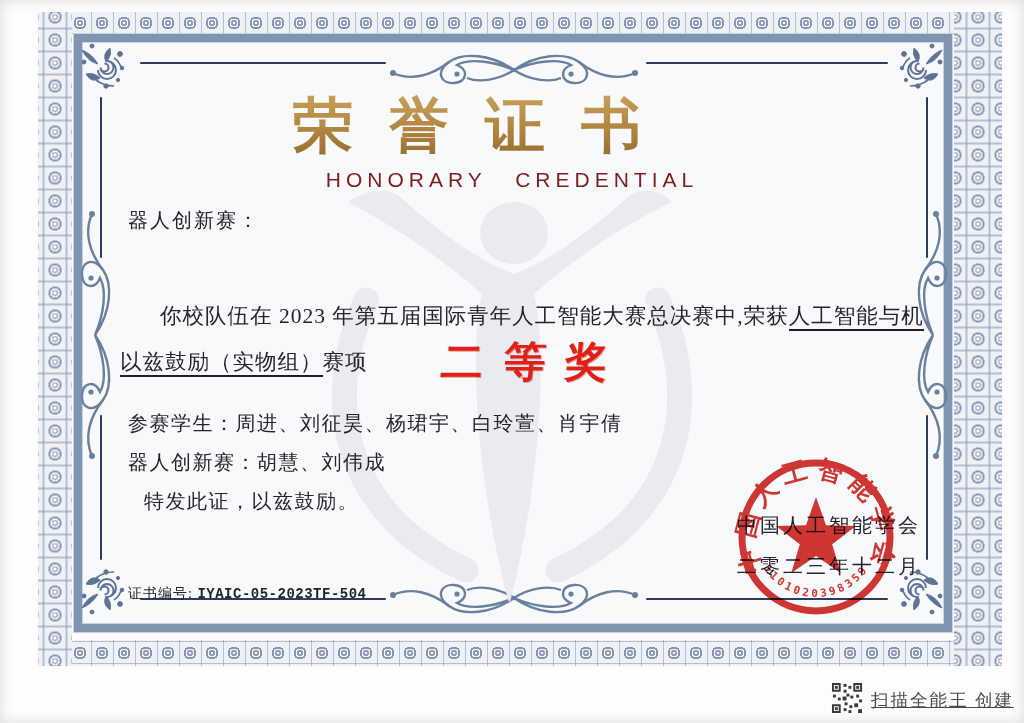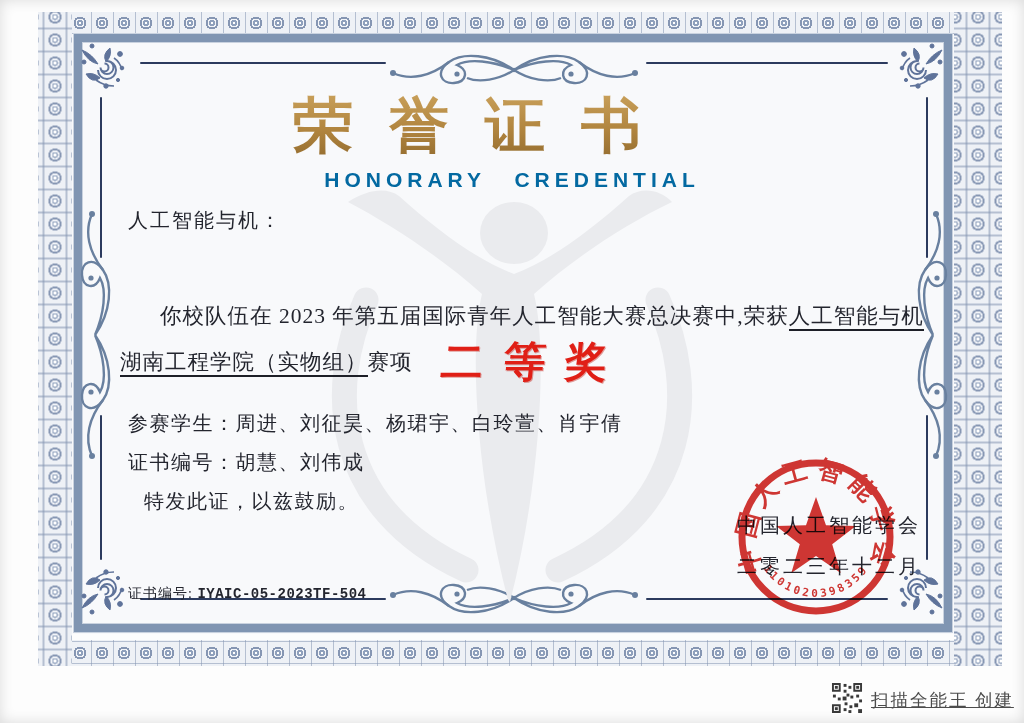--- a/index.html
+++ b/index.html
@@ -36,22 +36,22 @@
   .figure{position:absolute;left:320px;top:186px;width:384px;height:430px;z-index:1;}
   
   .txt{position:absolute;color:#23252e;z-index:3;white-space:nowrap;}
   .title{
     left:0;top:86px;width:952px;text-align:center;font-size:60px;font-weight:bold;
     letter-spacing:36px;padding-left:18px;box-sizing:border-box;
     background:linear-gradient(180deg,#cda55f 0%,#b0843e 55%,#8d672c 100%);
     -webkit-background-clip:text;background-clip:text;color:transparent;
   }
   .subtitle{
-    left:0;top:168px;width:1024px;text-align:center;font-size:21px;font-weight:bold;
-    font-family:"Liberation Sans",sans-serif;letter-spacing:5px;word-spacing:18px;color:#0369a1;
+    left:0;top:168px;width:1024px;text-align:center;font-size:21px;font-weight:normal;
+    font-family:"Liberation Sans",sans-serif;letter-spacing:5px;word-spacing:18px;color:#7f1d1d;
   }
   .recipient{left:128px;top:207px;font-size:20px;letter-spacing:2px;}
   .bodyline{font-size:21.5px;letter-spacing:1px;margin-top:39px;}
   .line1{left:120px;top:262px;padding-left:40px;}
   .line2{left:120px;top:308px;}
   .uline{border-bottom:2px solid #1d1f27;padding-bottom:1px;}
   .award{
     left:0;top:334px;width:1024px;text-align:center;font-size:42px;font-weight:bold;
     color:#e01f16;letter-spacing:20px;padding-left:45px;box-sizing:border-box;
     transform:skewX(-6deg);text-shadow:1px 1px 0 rgba(190,20,10,.4);
@@ -232,29 +232,29 @@
     <g fill="#69809f">
       <circle cx="14" cy="23" r="3"></circle>
         <circle cx="256" cy="23" r="3"></circle>
       <circle cx="78" cy="24" r="2.6"></circle>
         <circle cx="192" cy="24" r="2.6"></circle>
     </g>
   </svg>
 
   <div class="txt title">荣誉证书</div>
   <div class="txt subtitle">HONORARY CREDENTIAL</div>
-  <div class="txt recipient">人工智能与机：</div>
+  <div class="txt recipient">器人创新赛：</div>
 
   <div class="txt bodyline line1"><span>你校队伍在 2023 年第五届国际青年人工智能大赛总决赛中,荣获</span><span class="uline">人工智能与机</span></div>
-  <div class="txt bodyline line2"><span class="uline">湖南工程学院（实物组）</span><span>赛项</span></div>
+  <div class="txt bodyline line2"><span class="uline">以兹鼓励（实物组）</span><span>赛项</span></div>
 
   <div class="txt award">二等奖</div>
 
   <div class="txt infoline students">参赛学生：周进、刘征昊、杨珺宇、白玲萱、肖宇倩</div>
-  <div class="txt infoline teachers">证书编号：胡慧、刘伟成</div>
+  <div class="txt infoline teachers">器人创新赛：胡慧、刘伟成</div>
   <div class="txt infoline closing">特发此证，以兹鼓励。</div>
 
   <div class="txt issuer">中国人工智能学会</div>
   <div class="txt date">二零二三年十二月</div>
 
   <div class="txt certno"><span>证书编号:</span>&nbsp;<span class="num">IYAIC-05-2023TF-504</span></div>
 
   <svg class="seal" viewBox="0 0 180 180">
     <defs>
       <path id="sealTopArc" d="M38,124 A61,61 0 1 1 142,124"></path>

